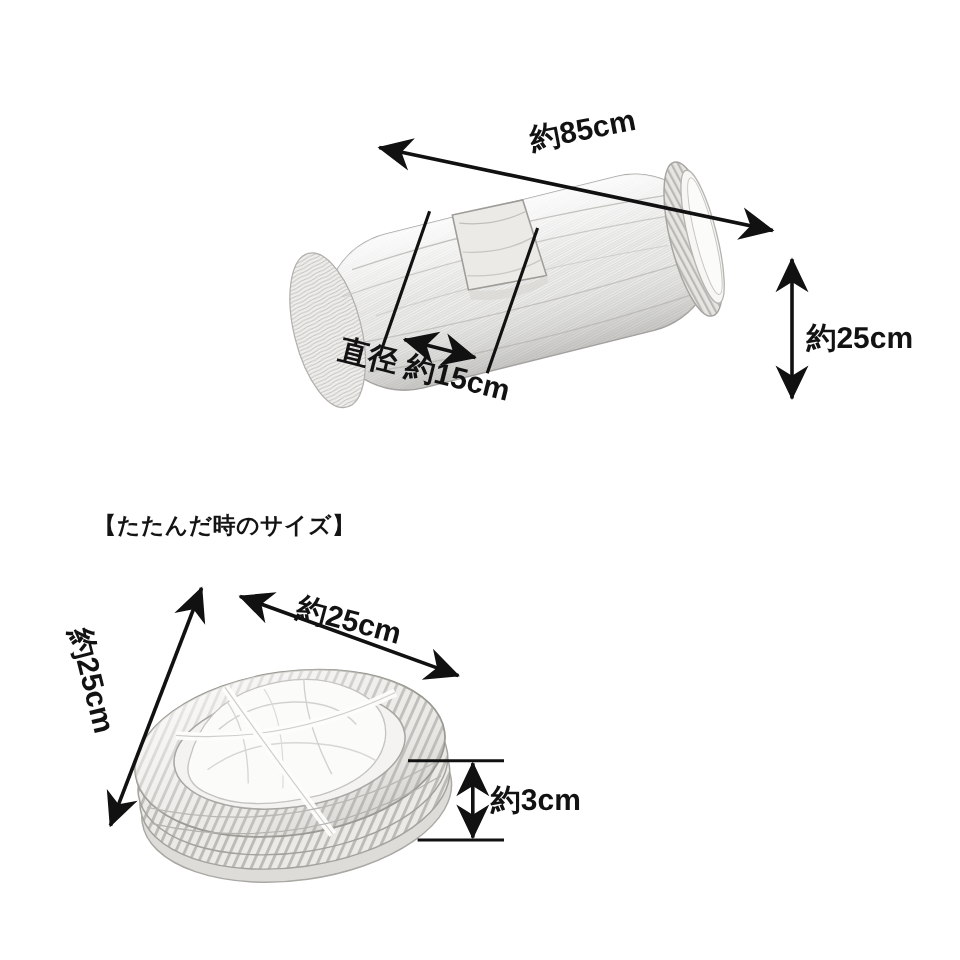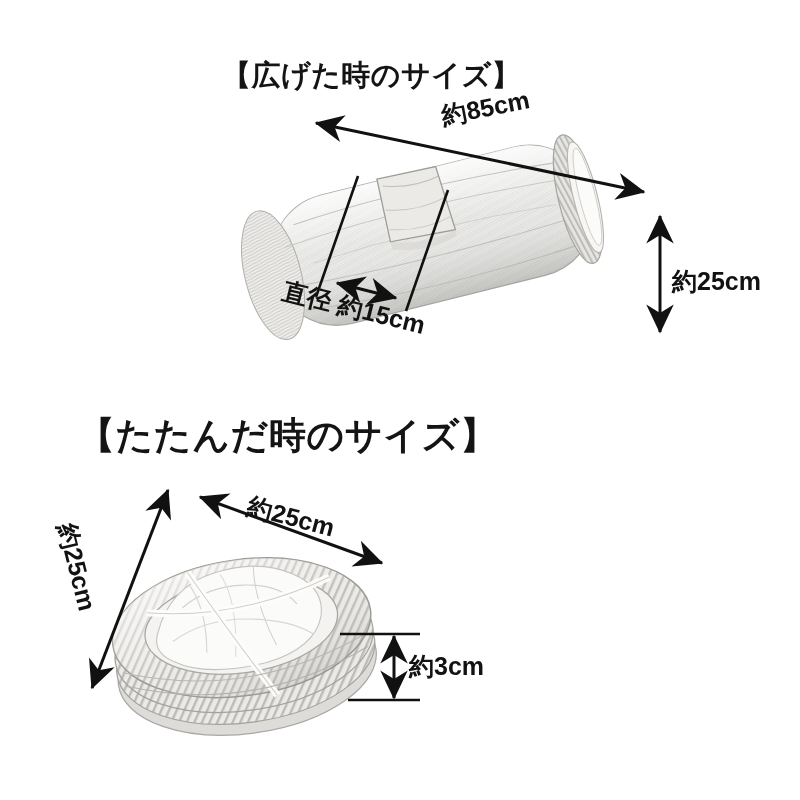--- a/index.html
+++ b/index.html
@@ -23,22 +23,22 @@
     white-space: nowrap;
     letter-spacing: 0.5px;
   }
   #heading-expanded {
     left: 222px;
     top: 56px;
     font-size: 29px;
   }
   #heading-folded {
     left: 78px;
-    top: 411px;
-    font-size: 37px;
+    top: 425px;
+    font-size: 19px;
   }
   .dim-label {
     position: absolute;
     white-space: nowrap;
     font-weight: 600;
     color: #121212;
   }
   #label-length-85 {
     left: 442px;
     top: 100px;
@@ -85,21 +85,20 @@
     width: 800px;
     height: 800px;
     pointer-events: none;
   }
 </style>
 </head>
 <body>
 
 <div id="page">
 
-  <div class="heading" id="heading-expanded">【広げた時のサイズ】</div>
 
   <div class="heading" id="heading-folded">【たたんだ時のサイズ】</div>
 
   <svg class="overlay" viewBox="0 0 800 800">
     <defs>
 
       <pattern id="woodgrain" patternUnits="userSpaceOnUse" width="10" height="8" patternTransform="rotate(-14)">
         <rect width="10" height="8" fill="#f3f3f2"></rect>
         <path d="M0 1 H10 M0 3.2 H10 M0 5.4 H10 M0 7.2 H10" stroke="#c9c9c6" stroke-width="0.7"></path>
       </pattern>

